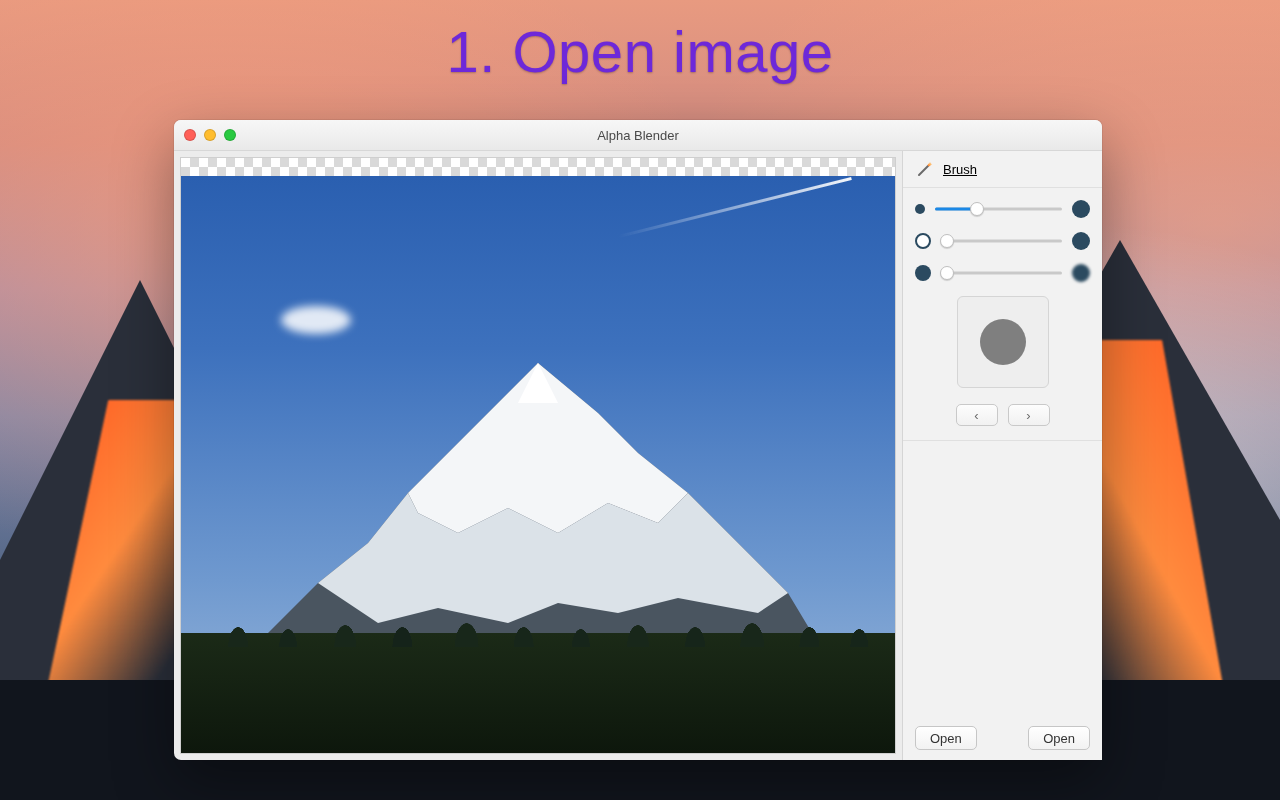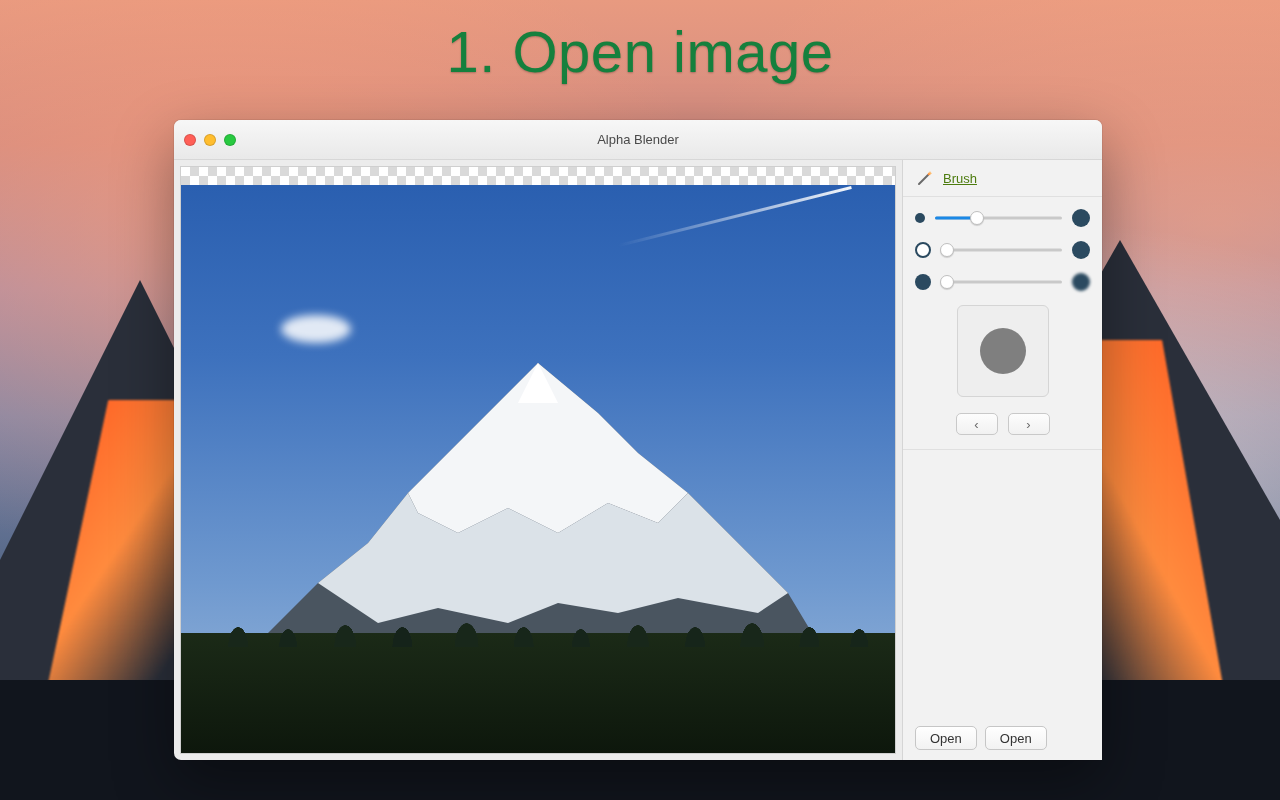--- a/index.html
+++ b/index.html
@@ -23,28 +23,28 @@
     border-style: solid;
   }
   .mtn.l1 { left:-120px; border-width:0 260px 520px 260px; border-color: transparent transparent #2a2f3a transparent; }
   .mtn.l1::after{content:"";position:absolute;left:-70px;top:120px;width:200px;height:360px;background:linear-gradient(115deg,#ff6a2a 0%,#ff8b3e 30%,rgba(255,120,50,0) 65%);filter:blur(1px);transform:skewX(-12deg);} 
   .mtn.l2 { left:70px; border-width:0 180px 400px 180px; border-color: transparent transparent #1e232d transparent; }
   .mtn.r1 { right:-160px; border-width:0 320px 560px 320px; border-color: transparent transparent #2a2f3a transparent; }
   .mtn.r1::after{content:"";position:absolute;right:-80px;top:100px;width:260px;height:430px;background:linear-gradient(250deg,#ff6a2a 0%,#ff8b3e 30%,rgba(255,120,50,0) 60%);filter:blur(1px);transform:skewX(10deg);} 
   .mtn.r2 { right:120px; border-width:0 180px 420px 180px; border-color: transparent transparent #1c212b transparent; }
   .ground { position:absolute; left:0; right:0; bottom:0; height:120px; background:#11151d; }
 
-  .headline { position:absolute; top:18px; left:0; right:0; text-align:center; color:#15803d; font-weight:300; font-size:58px; letter-spacing:0.5px; text-shadow:0 1px 2px rgba(0,0,0,0.25); }
+  .headline { position:absolute; top:18px; left:0; right:0; text-align:center; color:#6d28d9; font-weight:300; font-size:58px; letter-spacing:0.5px; text-shadow:0 1px 2px rgba(0,0,0,0.25); }
 
   .window {
     position:absolute; left:174px; top:120px; width:928px; height:640px;
     background:#ececec; border-radius:7px; box-shadow:0 22px 60px rgba(0,0,0,0.38), 0 0 0 1px rgba(0,0,0,0.06);
     display:flex; flex-direction:column;
   }
-  .titlebar { height:40px; display:flex; align-items:center; position:relative; border-bottom:1px solid #d7d7d7; border-radius:7px 7px 0 0; background:linear-gradient(#f7f7f7,#e9e9e9); }
+  .titlebar { height:31px; display:flex; align-items:center; position:relative; border-bottom:1px solid #d7d7d7; border-radius:7px 7px 0 0; background:linear-gradient(#f7f7f7,#e9e9e9); }
   .traffic { display:flex; gap:8px; margin-left:10px; }
   .dot { width:12px; height:12px; border-radius:50%; border:0.5px solid rgba(0,0,0,0.15); }
   .dot.red{background:#ff5f57;} .dot.yellow{background:#ffbd2e;} .dot.green{background:#28c940;}
   .titlebar .title { position:absolute; left:0; right:0; text-align:center; font-size:13px; color:#4a4a4a; }
 
   .content { flex:1; display:flex; }
   .canvas-wrap { flex:1; padding:6px; display:flex; }
   .canvas { flex:1; position:relative; border:1px solid #cfcfcf; background:#fff; overflow:hidden; }
   .checker { position:absolute; left:0; right:0; top:0; height:18px;
     background-image:
@@ -69,21 +69,21 @@
     radial-gradient(10px 20px at 72% 100%, #16251a 98%, transparent),
     radial-gradient(12px 24px at 80% 100%, #18271a 98%, transparent),
     radial-gradient(10px 20px at 88% 100%, #17261a 98%, transparent),
     radial-gradient(9px 18px at 95% 100%, #16251a 98%, transparent);}
   .peak { position:absolute; left:50%; bottom:110px; transform:translateX(-50%); width:560px; height:300px; }
   .peak svg{width:100%;height:100%;}
 
   .sidebar { width:200px; border-left:1px solid #d5d5d5; background:#f2f2f2; display:flex; flex-direction:column; }
   .panel { padding:10px 12px; }
   .panel.brush-head { display:flex; align-items:center; gap:10px; border-bottom:1px solid #e0e0e0; padding:10px 14px; }
-  .panel.brush-head .lbl { font-size:13px; color:#4d7c0f;text-decoration:underline; }
+  .panel.brush-head .lbl { font-size:13px; color:#000000;text-decoration:underline; }
   .wand { width:16px; height:16px; }
 
   .sliders { padding:12px 12px 6px; display:flex; flex-direction:column; gap:14px; }
   .srow { display:flex; align-items:center; gap:10px; }
   .endcap { width:16px; height:16px; border-radius:50%; background:#2b4a60; flex:0 0 auto; }
   .endcap.open { background:#fff; border:2px solid #2b4a60; }
   .endcap.blur { background:#2b4a60; filter:blur(1.5px); }
   .endcap.small { width:10px; height:10px; }
   .endcap.big { width:18px; height:18px; }
   .slider { flex:1; position:relative; height:16px; }
@@ -91,21 +91,21 @@
   .fill { position:absolute; left:0; top:50%; height:3px; transform:translateY(-50%); background:#1b88e6; border-radius:2px; }
   .thumb { position:absolute; top:50%; width:14px; height:14px; background:#fff; border:1px solid #bfbfbf; border-radius:50%; transform:translate(-50%,-50%); box-shadow:0 1px 1px rgba(0,0,0,0.15); }
 
   .preview { margin:8px auto 10px; width:92px; height:92px; background:#eee; border:1px solid #d5d5d5; border-radius:6px; display:flex; align-items:center; justify-content:center; }
   .preview .swatch { width:46px; height:46px; border-radius:50%; background:#7f7f7f; }
 
   .nav { display:flex; gap:10px; justify-content:center; padding:6px 0 14px; border-bottom:1px solid #e0e0e0; }
   .nav button { width:42px; height:22px; border:1px solid #c9c9c9; border-radius:5px; background:linear-gradient(#fdfdfd,#f1f1f1); color:#6a6a6a; font-size:13px; cursor:pointer; }
 
   .spacer { flex:1; }
-  .footer { display:flex; padding:10px 12px;gap:8px; }
+  .footer { display:flex; justify-content:space-between; padding:10px 12px;gap:8px; }
   .footer button { height:24px; padding:0 14px; border:1px solid #c6c6c6; border-radius:5px; background:linear-gradient(#ffffff,#f2f2f2); font-size:13px; color:#333; cursor:pointer; }
 </style>
 </head>
 <body>
 
 <div class="wallpaper"></div>
 <div class="mountains">
   <div class="mtn l2"></div>
     <div class="mtn l1"></div>
   <div class="mtn r2"></div>

